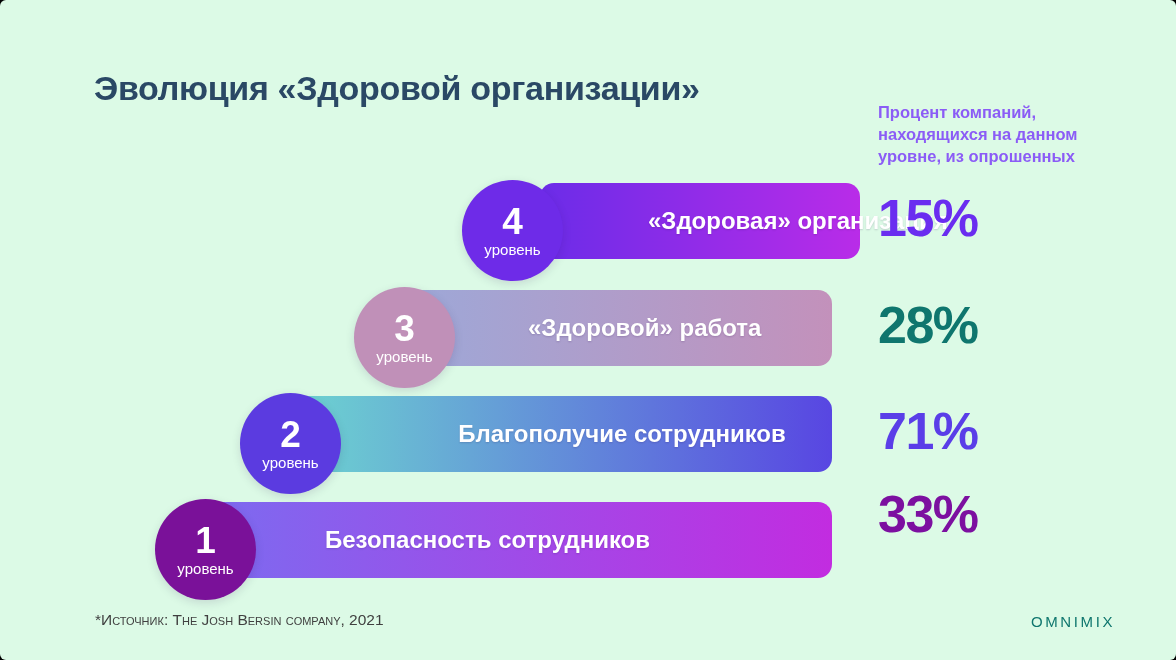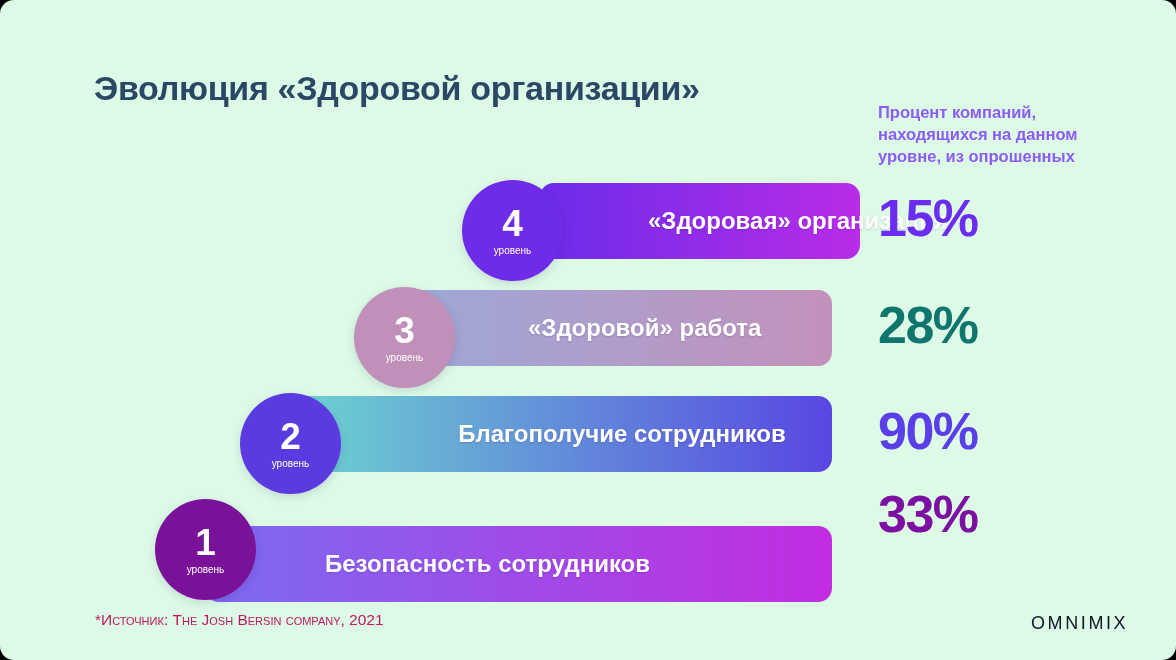--- a/index.html
+++ b/index.html
@@ -12,21 +12,21 @@
     height: 660px;
     overflow: hidden;
     font-family: "Liberation Sans", sans-serif;
   }
 
   #card {
     position: relative;
     width: 1176px;
     height: 660px;
     background: #DCFAE6;
-    border-radius: 14px;
+    border-radius: 6px;
     overflow: hidden;
     box-sizing: border-box;
   }
 
   
   #title {
     position: absolute;
     left: 94px;
     top: 69px;
     font-size: 34px;
@@ -84,49 +84,49 @@
     color: #FFFFFF;
     box-shadow: 0 3px 10px rgba(40,10,70,0.13);
   }
   .circle .num {
     font-size: 37px;
     font-weight: bold;
     line-height: 0.92;
     margin-top: 2px;
   }
   .circle .lvl {
-    font-size: 10px;
+    font-size: 15px;
     line-height: 1.1;
     margin-top: 3px;
   }
 
   .pct {
     position: absolute;
     font-size: 52px;
     font-weight: bold;
     letter-spacing: -1.5px;
     line-height: 1;
   }
 
   
   #source {
     position: absolute;
     left: 95px;
     top: 611px;
     font-size: 15.5px;
-    color: #be185d;
+    color: #404040;
     font-variant: small-caps;
     white-space: nowrap;
   }
   #logo {
     position: absolute;
     left: 1031px;
     top: 613px;
-    font-size: 18px;
-    color: #0f172a;
+    font-size: 15px;
+    color: #0f766e;
     letter-spacing: 2.6px;
     white-space: nowrap;
   }
 </style>
 </head>
 <body>
 
 <div id="card">
 
   <div id="title">Эволюция «Здоровой организации»</div>
@@ -156,25 +156,25 @@
   </div>
 
   <div class="row">
     <div class="bar" id="bar2" style="left: 290px; top: 396px; width: 542px; padding-left: 122px; background: linear-gradient(90deg, rgb(109, 213, 208) 0%, rgb(88, 70, 226) 100%); justify-content: center;">
       <span class="bar-label">Благополучие сотрудников</span>
     </div>
     <div class="circle" id="circle2" style="left: 240px; top: 393px; background: rgb(91, 59, 224);">
       <span class="num">2</span>
       <span class="lvl">уровень</span>
     </div>
-    <div class="pct" id="pct2" style="left: 878px; top: 405px; color: rgb(90, 62, 232);">90%</div>
+    <div class="pct" id="pct2" style="left: 878px; top: 405px; color: rgb(90, 62, 232);">71%</div>
   </div>
 
   <div class="row">
-    <div class="bar" id="bar1" style="left: 205px; top: 502px; width: 627px; padding-left: 120px; background: linear-gradient(90deg, rgb(124, 107, 240) 0%, rgb(194, 44, 224) 100%); margin-top: 24px;">
+    <div class="bar" id="bar1" style="left: 205px; top: 502px; width: 627px; padding-left: 120px; background: linear-gradient(90deg, rgb(124, 107, 240) 0%, rgb(194, 44, 224) 100%);">
       <span class="bar-label">Безопасность сотрудников</span>
     </div>
     <div class="circle" id="circle1" style="left: 155px; top: 499px; background: rgb(122, 17, 153);">
       <span class="num">1</span>
       <span class="lvl">уровень</span>
     </div>
     <div class="pct" id="pct1" style="left: 878px; top: 488px; color: rgb(124, 16, 160);">33%</div>
   </div>
 
   <div id="source">*Источник: The Josh Bersin company, 2021</div>

